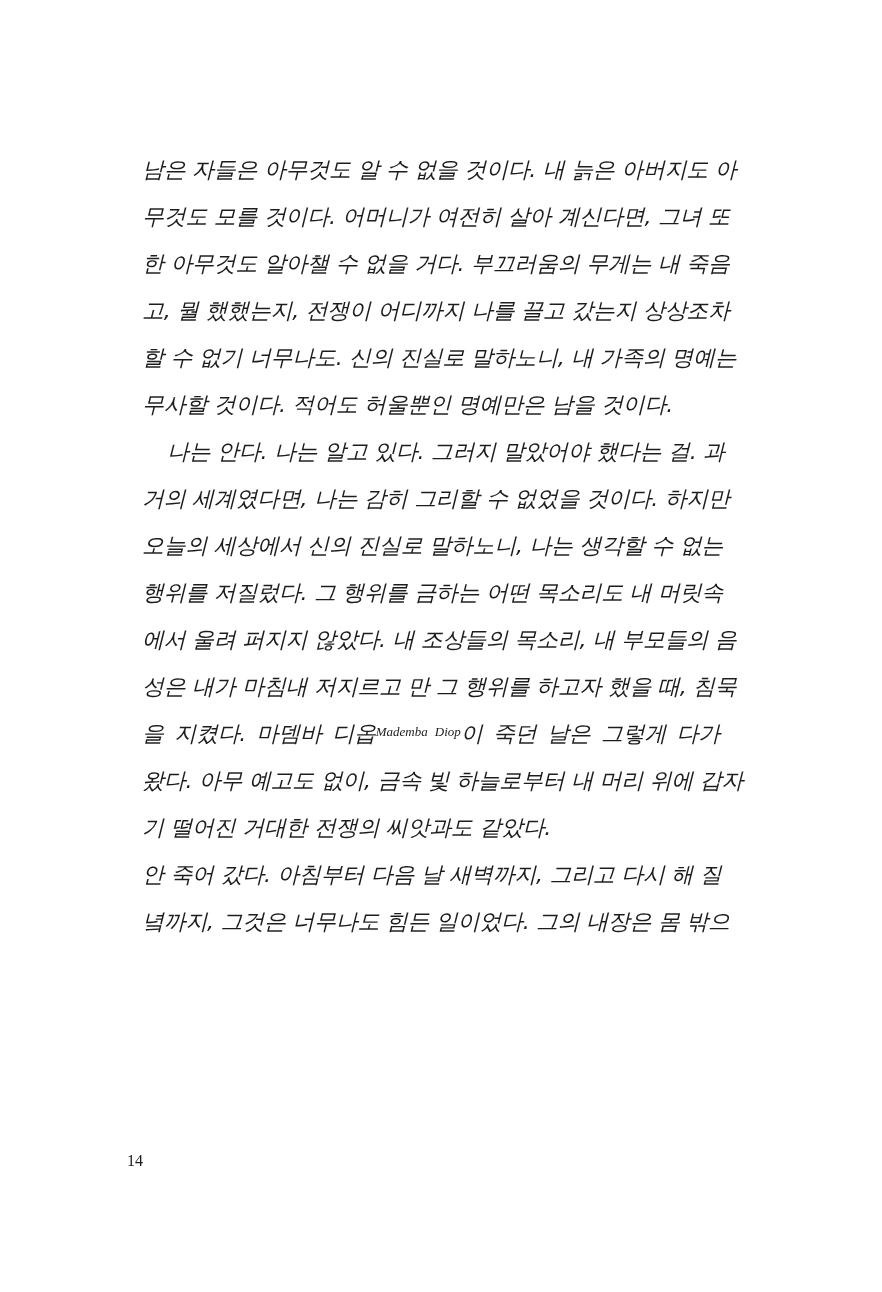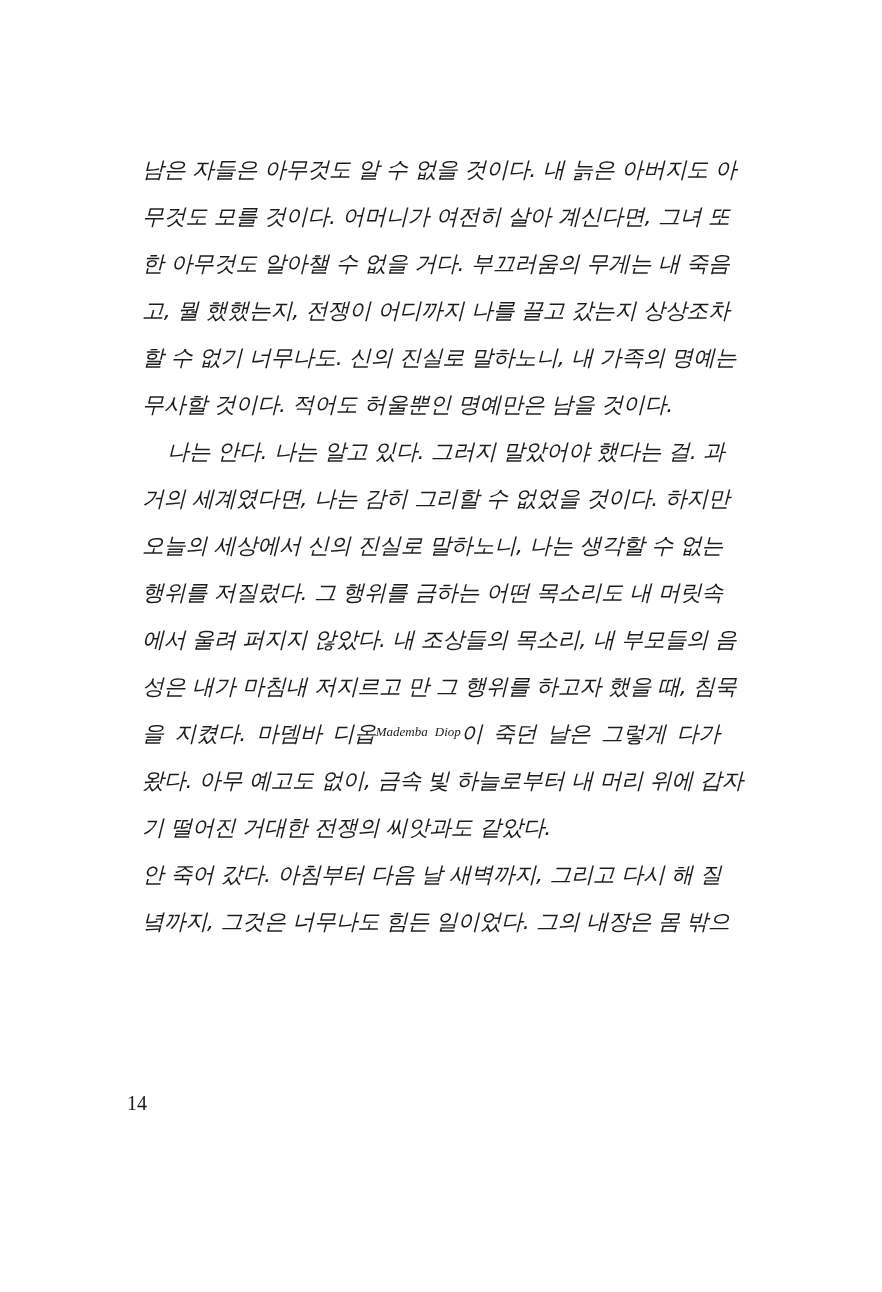--- a/index.html
+++ b/index.html
@@ -42,23 +42,23 @@
     .latin-gloss {
       font-family: "Liberation Serif", "DejaVu Serif", serif;
       font-size: 13px;
       letter-spacing: 0;
       vertical-align: 5px;
       line-height: 1;
     }
     .page-number {
       position: absolute;
       left: 127px;
-      top: 1092px;
+      top: 1152px;
       font-family: "Liberation Serif", "DejaVu Serif", serif;
-      font-size: 20px;
+      font-size: 16px;
       color: #1c1c1c;
     }
   </style>
 </head>
 <body>
 
 <div class="page-body">
 
   <div class="paragraph">
     <div class="line">남은 자들은 아무것도 알 수 없을 것이다. 내 늙은 아버지도 아</div>

